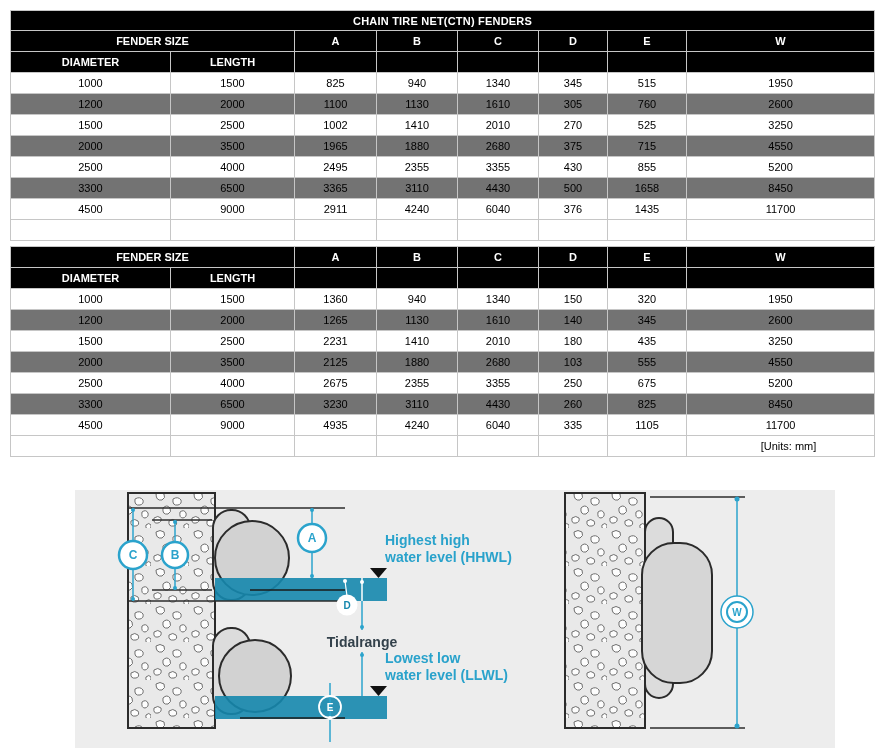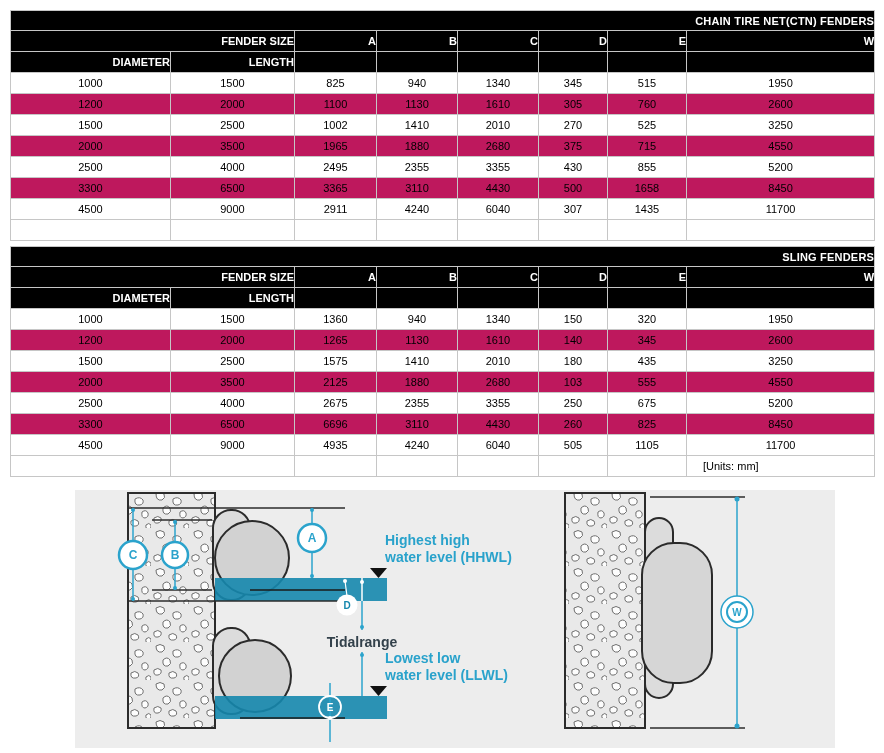--- a/index.html
+++ b/index.html
@@ -8,25 +8,25 @@
     font-family:"Liberation Sans",sans-serif;
   }
   .tables{position:absolute;left:10px;top:10px;width:864px;}
   table.spec{
     border-collapse:collapse;table-layout:fixed;width:864px;margin:0 0 5px 0;
   }
   table.spec th, table.spec td{
     border:1px solid #c6c6c6;height:20px;padding:0;font-size:11px;
     text-align:center;white-space:nowrap;overflow:hidden;color:#000;
   }
-  table.spec thead th{background:#000;color:#fff;font-weight:bold;text-align:right;}
+  table.spec thead th{background:#000;color:#fff;font-weight:bold;}
   table.spec tr.title-row th{height:19px;letter-spacing:.2px;}
   table.spec tbody td{background:#ffffff;}
-  table.spec tbody tr.alt td{background:#be185d;}
-  table.spec td.note{text-align:left;padding-left:16px;}
+  table.spec tbody tr.alt td{background:#737373;}
+  table.spec td.note{text-align:center;padding-left:16px;}
   .diagram{position:absolute;left:75px;top:490px;width:760px;height:258px;}
   svg text{font-family:"Liberation Sans",sans-serif;}
 </style>
 </head>
 <body>
 
 <div class="tables">
 
   <table class="spec">
     <colgroup>
@@ -123,21 +123,21 @@
           <td>500</td>
           <td>1658</td>
           <td>8450</td>
         </tr>
         <tr>
           <td>4500</td>
           <td>9000</td>
           <td>2911</td>
           <td>4240</td>
           <td>6040</td>
-          <td>307</td>
+          <td>376</td>
           <td>1435</td>
           <td>11700</td>
         </tr>
         <tr>
           <td></td>
           <td></td>
           <td></td>
           <td></td>
           <td></td>
           <td></td>
@@ -152,23 +152,20 @@
       <col style="width:160px">
         <col style="width:124px">
         <col style="width:82px">
         <col style="width:81px">
       <col style="width:81px">
         <col style="width:69px">
         <col style="width:79px">
         <col style="width:188px">
     </colgroup>
     <thead>
-      <tr class="title-row">
-        <th colspan="8">SLING FENDERS</th>
-      </tr>
       <tr class="head-row">
         <th colspan="2">FENDER SIZE</th>
       <th>A</th>
           <th>B</th>
           <th>C</th>
           <th>D</th>
           <th>E</th>
           <th>W</th>
         </tr>
       <tr class="subhead-row">
@@ -199,21 +196,21 @@
           <td>1265</td>
           <td>1130</td>
           <td>1610</td>
           <td>140</td>
           <td>345</td>
           <td>2600</td>
         </tr>
         <tr>
           <td>1500</td>
           <td>2500</td>
-          <td>1575</td>
+          <td>2231</td>
           <td>1410</td>
           <td>2010</td>
           <td>180</td>
           <td>435</td>
           <td>3250</td>
         </tr>
         <tr class="alt">
           <td>2000</td>
           <td>3500</td>
           <td>2125</td>
@@ -229,34 +226,34 @@
           <td>2675</td>
           <td>2355</td>
           <td>3355</td>
           <td>250</td>
           <td>675</td>
           <td>5200</td>
         </tr>
         <tr class="alt">
           <td>3300</td>
           <td>6500</td>
-          <td>6696</td>
+          <td>3230</td>
           <td>3110</td>
           <td>4430</td>
           <td>260</td>
           <td>825</td>
           <td>8450</td>
         </tr>
         <tr>
           <td>4500</td>
           <td>9000</td>
           <td>4935</td>
           <td>4240</td>
           <td>6040</td>
-          <td>505</td>
+          <td>335</td>
           <td>1105</td>
           <td>11700</td>
         </tr>
         <tr>
           <td></td>
           <td></td>
           <td></td>
           <td></td>
           <td></td>
           <td></td>

